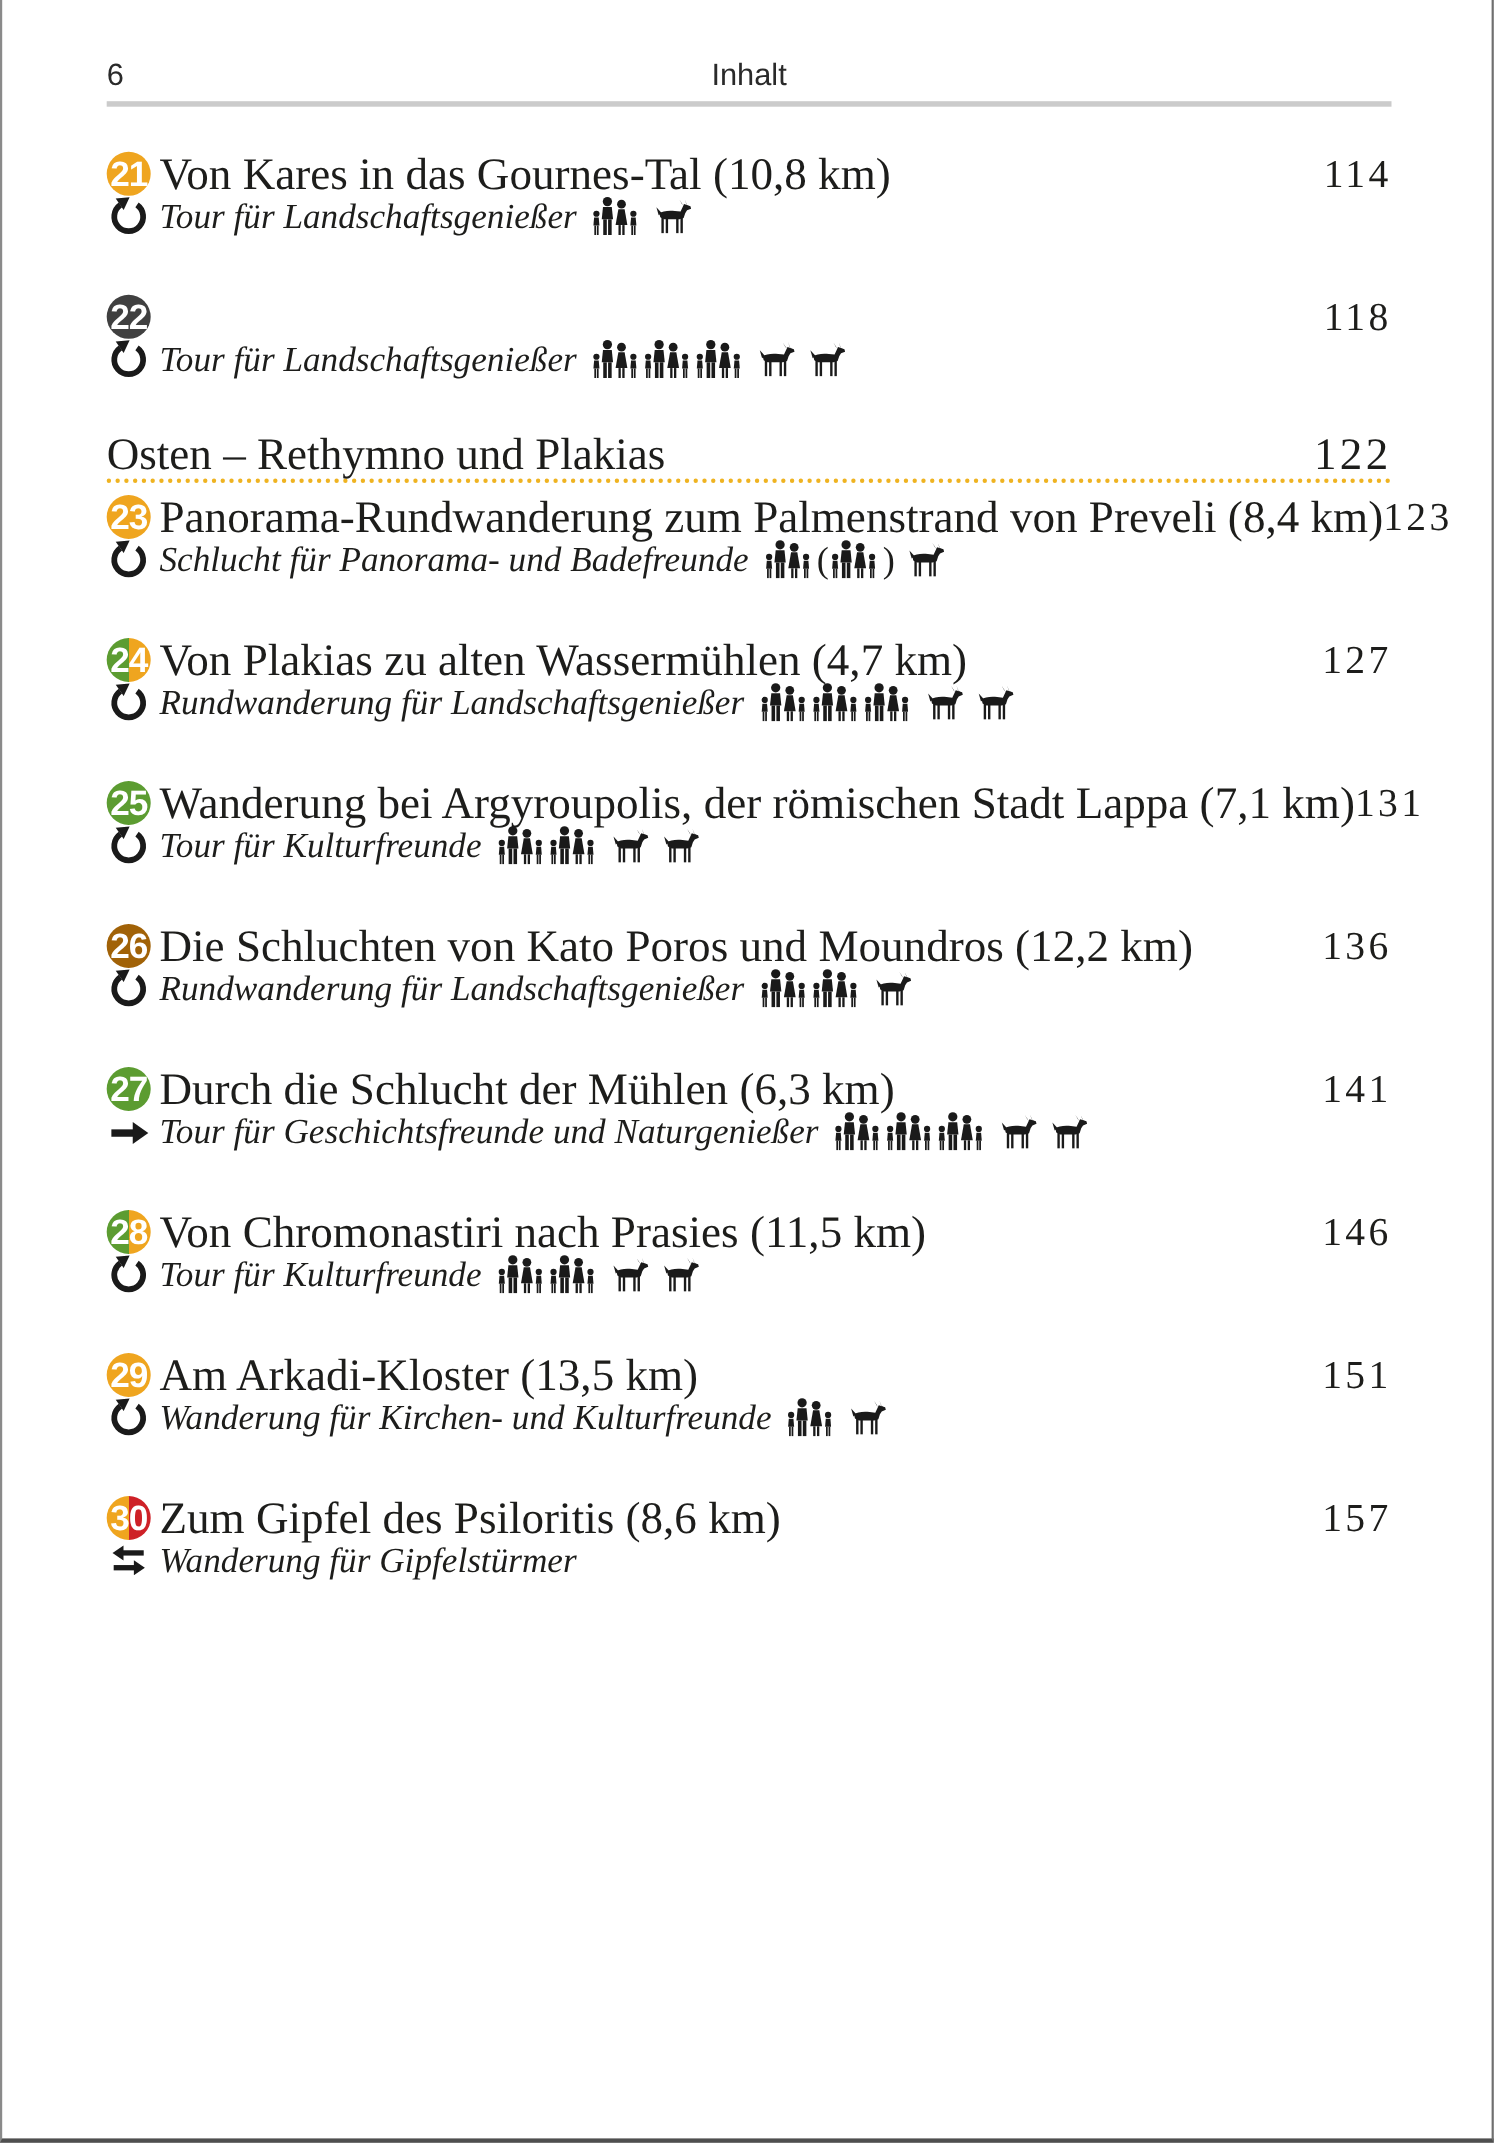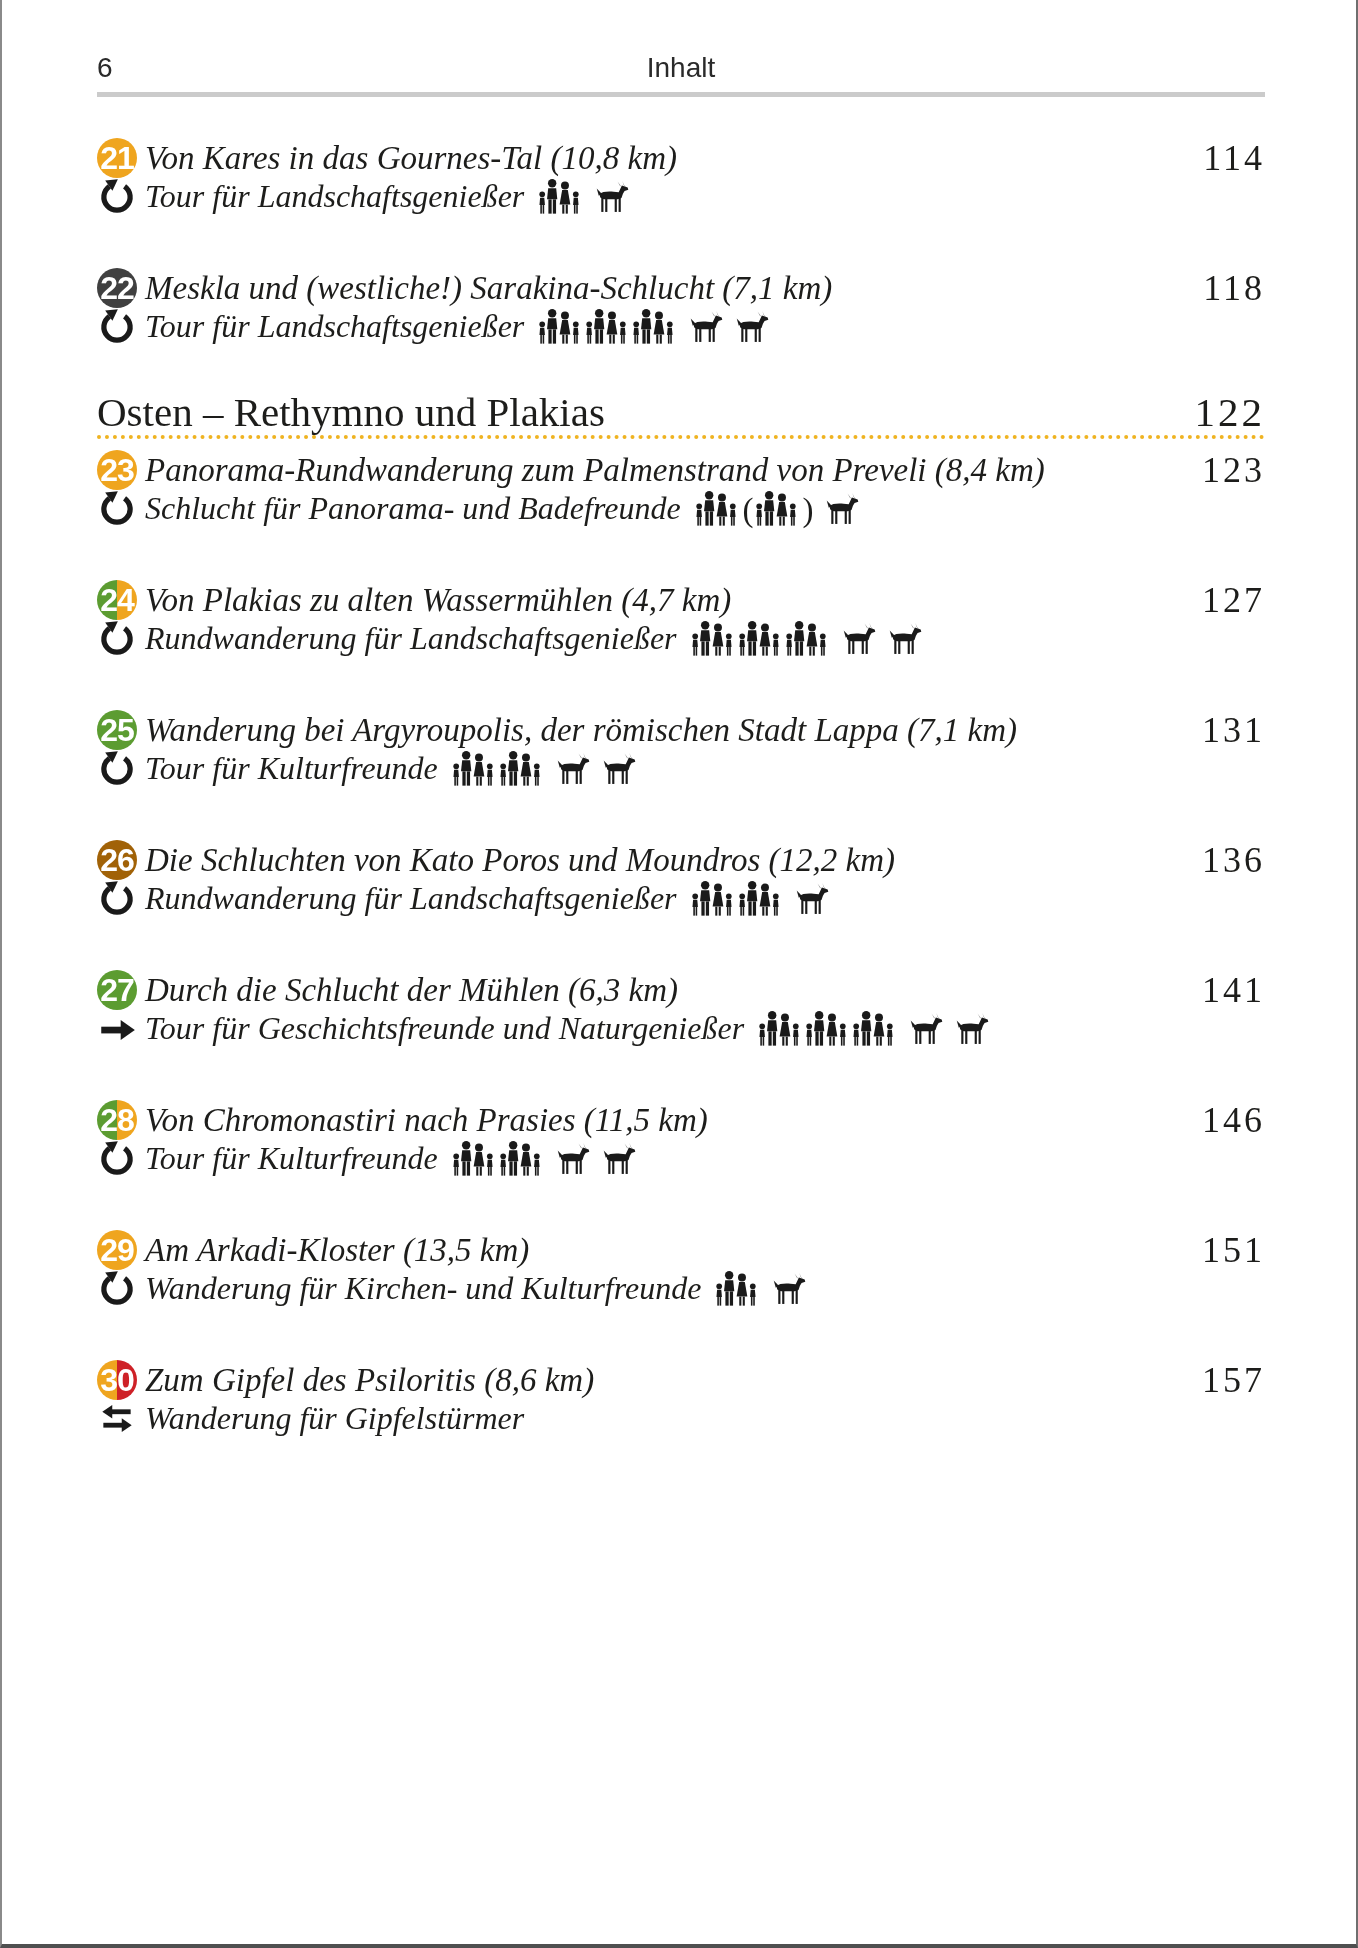--- a/index.html
+++ b/index.html
@@ -33,22 +33,22 @@
     margin-bottom:54px;
   }
   .badge{
     grid-column:1;grid-row:1;
     width:40px;height:40px;border-radius:50%;
     color:#fff;font-family:"Liberation Sans",sans-serif;
     font-weight:bold;font-size:32px;line-height:40px;text-align:center;
     letter-spacing:-1px;
   }
   .title{
-    grid-column:2;grid-row:1;font-size:33px;line-height:38px;
-    white-space:nowrap;padding-left:2px;font-style:italic;
+    grid-column:2;grid-row:1;font-size:41px;line-height:38px;
+    white-space:nowrap;padding-left:2px;
   }
   .pagenum{
     grid-column:3;grid-row:1;font-size:36px;letter-spacing:3px;
     justify-self:end;
   }
   .route-icon{grid-column:1;grid-row:2;width:40px;height:42px;margin-top:2px;}
   .desc-line{
     grid-column:2 / span 2;grid-row:2;
     display:flex;align-items:flex-end;
     font-style:italic;font-size:32px;line-height:38px;white-space:nowrap;
@@ -149,21 +149,20 @@
               </svg>
               <svg class="goat" viewBox="0 0 36 32">
                 <use href="#sym-goat" xlink:href="#sym-goat"></use>
               </svg>
             </span>
     </div>
   </div>
 
   <div class="entry">
     <div class="badge" style="background: #404040;">22</div>
-    <div class="title">Meskla und (westliche!) Sarakina-Schlucht (7,1 km)</div>
     <div class="pagenum">118</div>
     <svg class="route-icon" viewBox="0 0 36 40">
             <use href="#sym-loop" xlink:href="#sym-loop"></use>
           </svg>
     <div class="desc-line">
       <span class="desc">Tour für Landschaftsgenießer</span>
       <span class="difficulty">
               <svg class="fam" viewBox="0 0 40 34">
                 <use href="#sym-family" xlink:href="#sym-family"></use>
               </svg>

